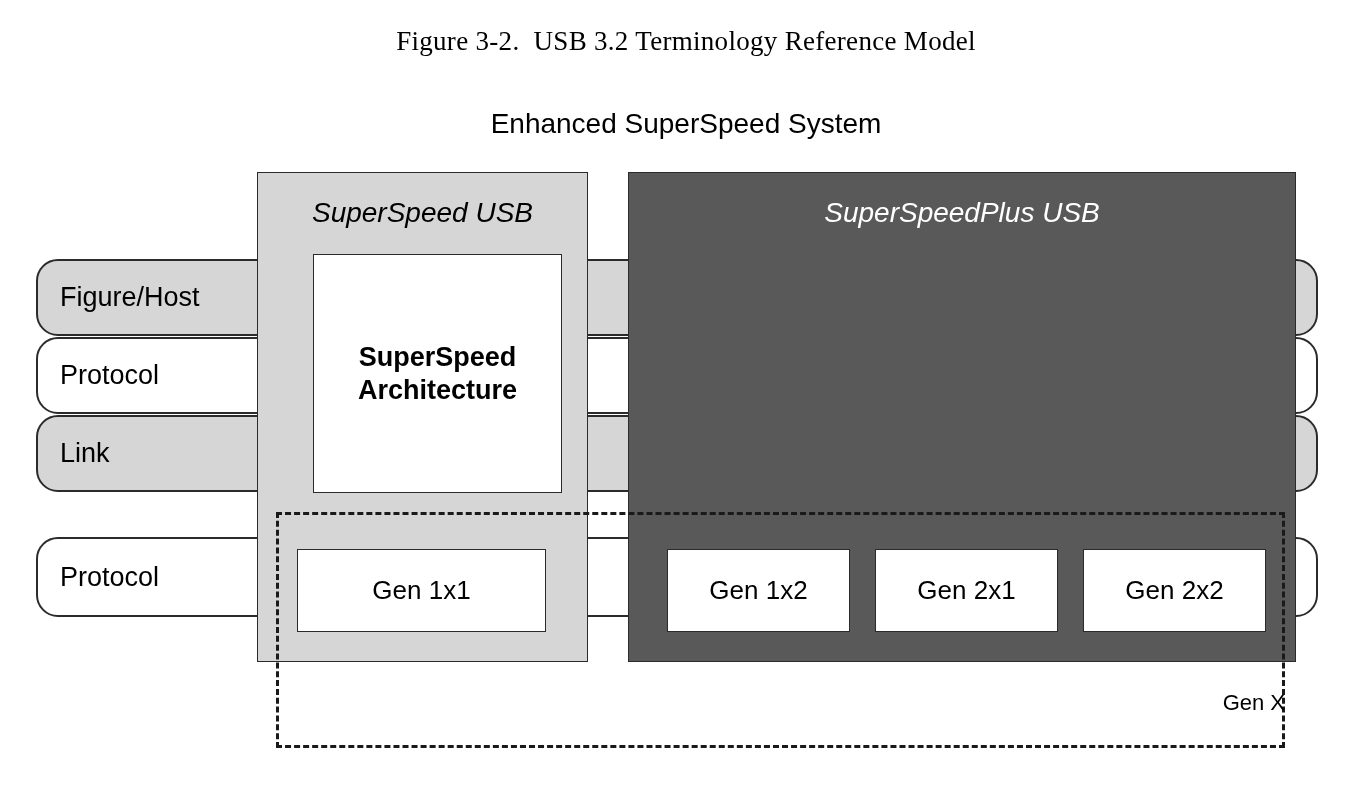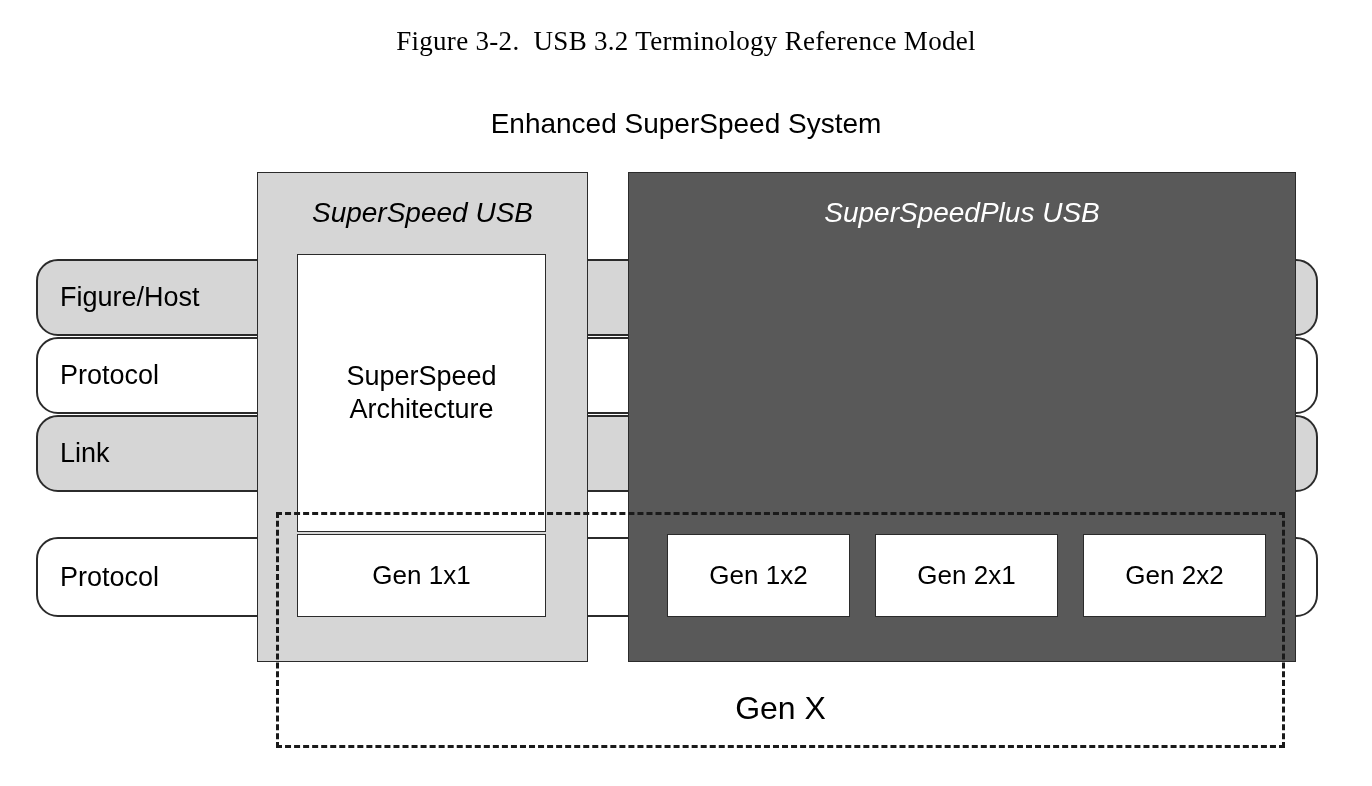--- a/index.html
+++ b/index.html
@@ -104,35 +104,36 @@
     align-items: center;
     justify-content: center;
     text-align: center;
     font-size: 27px;
     line-height: 1.22;
     z-index: 3;
     white-space: pre-line;
   }
   .gen-box {
     font-size: 26px;
+    margin-top: 15px;
   }
 
   
   #genx-dashed {
     position: absolute;
     box-sizing: border-box;
     border: 3px dashed #1a1a1a;
     background: transparent;
     z-index: 4;
     pointer-events: none;
   }
   #genx-label {
     position: absolute;
-    text-align: center;
-    font-size: 32px;
+    text-align: right;
+    font-size: 22px;
     line-height: 1;
     z-index: 5;
     white-space: nowrap;
   }
 </style>
 </head>
 <body>
 
 <div id="figure-title">Figure 3-2.  USB 3.2 Terminology Reference Model</div>
 <div id="diagram-subtitle">Enhanced SuperSpeed System</div>
@@ -152,21 +153,21 @@
   </div>
 
   <div class="layer-band band-white" style="left:36px; top:537px; width:1282px; height:80px;">
     <span class="layer-label">Protocol</span>
   </div>
 
   <div class="group-box" id="ss-group" style="left:257px; top:172px; width:331px; height:490px;">
     <div class="group-title" id="ss-title">SuperSpeed USB</div>
   </div>
 
-  <div class="inner-box" style="left:297px; top:254px; width:249px; height:278px;">SuperSpeed
+  <div class="inner-box" style="left:313px; top:254px; width:249px; height:239px;font-weight:bold;">SuperSpeed
 Architecture</div>
 
   <div class="inner-box gen-box" style="left:297px; top:534px; width:249px; height:83px;">Gen 1x1</div>
 
   <div class="group-box" id="ssp-group" style="left:628px; top:172px; width:668px; height:490px;">
     <div class="group-title" id="ssp-title">SuperSpeedPlus USB</div>
   </div>
 
 
   <div class="inner-box gen-box" style="left:667px; top:534px; width:183px; height:83px;">Gen 1x2</div>

